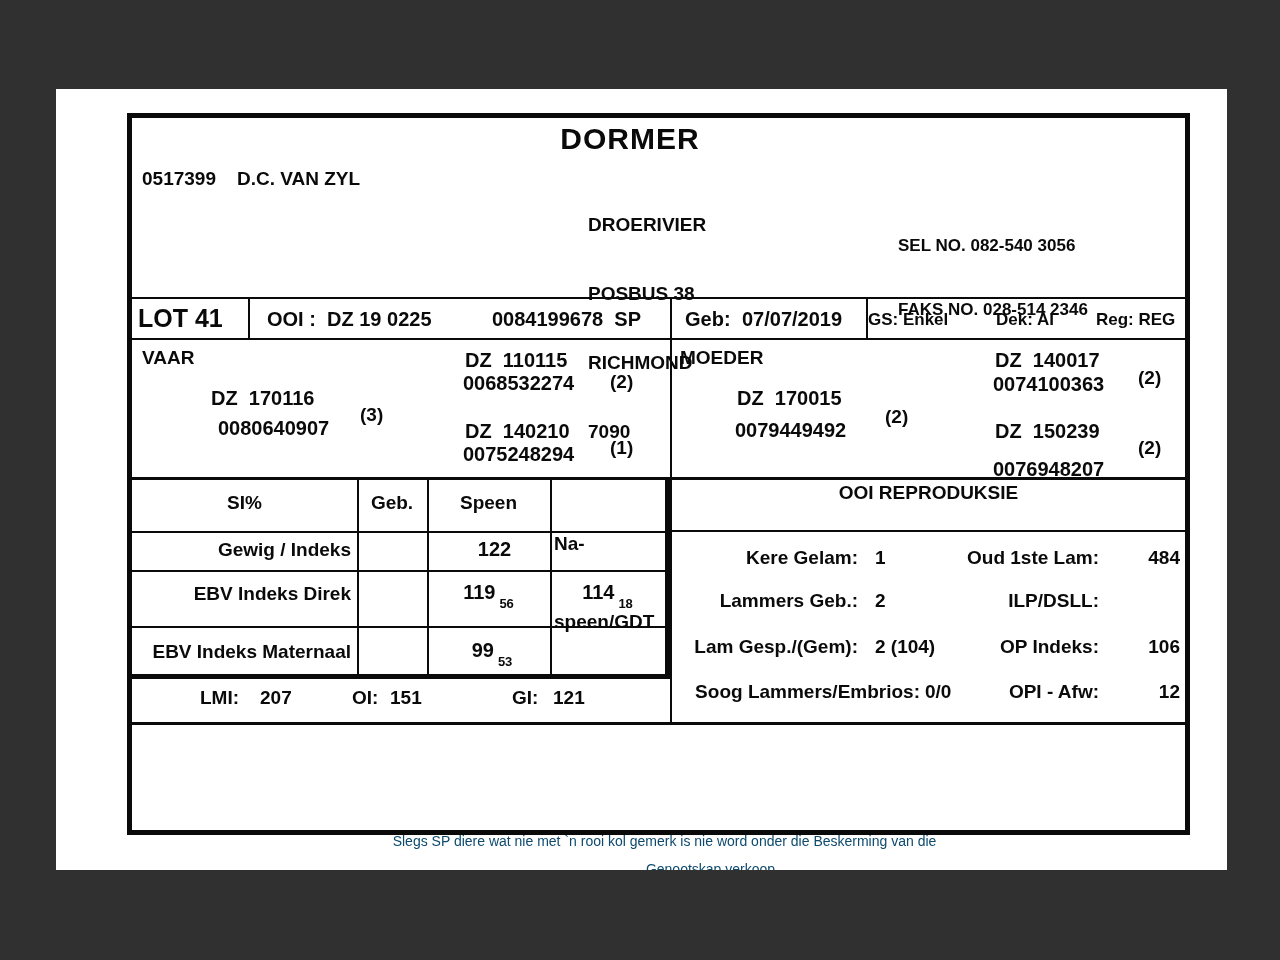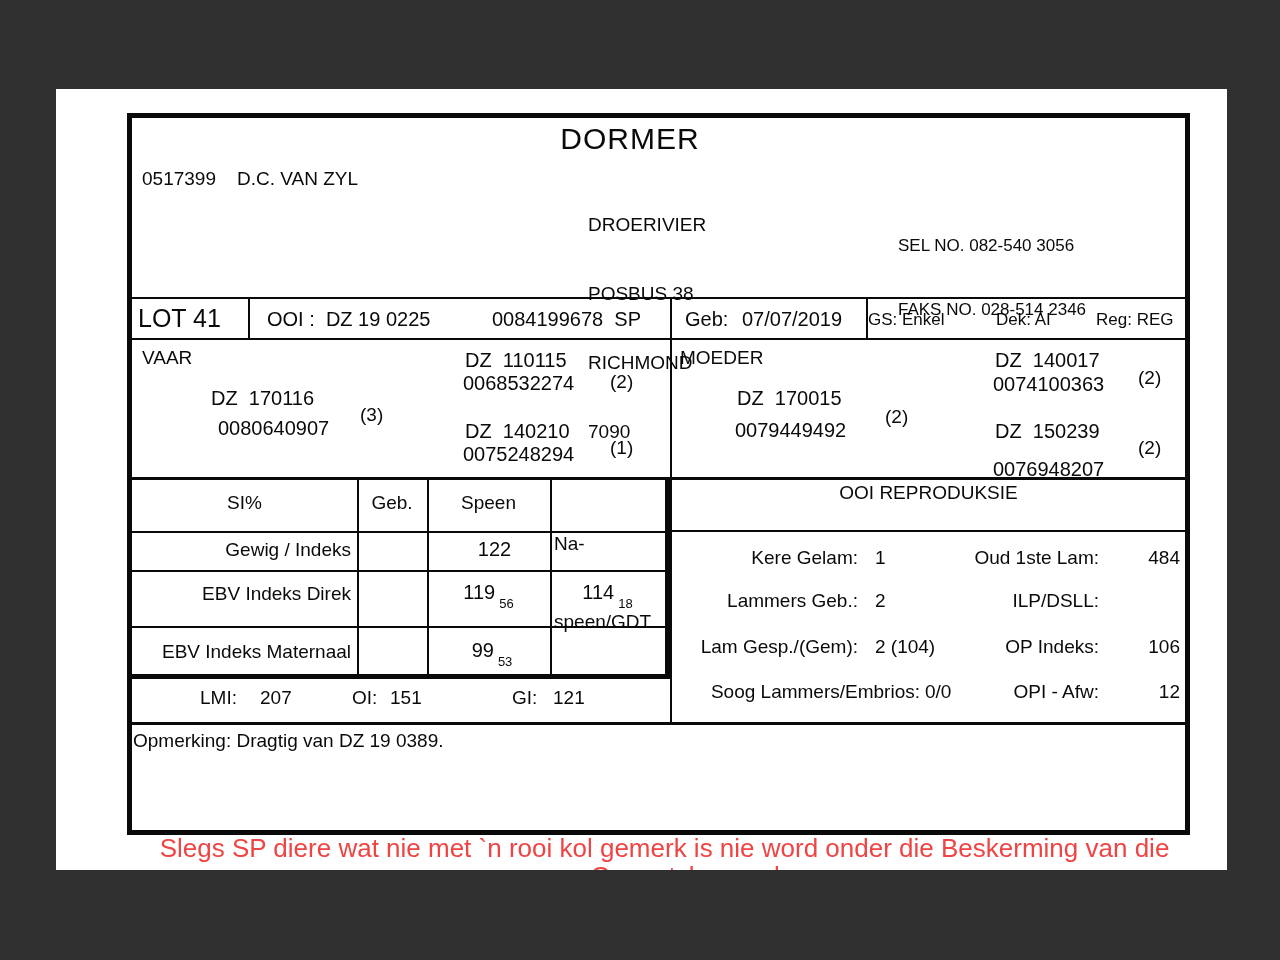--- a/index.html
+++ b/index.html
@@ -1,36 +1,36 @@
 <!DOCTYPE html>
 <html><head>
 <meta charset="utf-8">
 <style>
   html,body{margin:0;padding:0;width:1280px;height:960px;overflow:hidden;
     background:#303030;font-family:"Liberation Sans","DejaVu Sans",sans-serif;
     -webkit-font-smoothing:antialiased;color:#0a0a0a;}
   .page{position:absolute;left:56px;top:89px;width:1171px;height:781px;
     background:#ffffff;overflow:hidden;}
   .card{position:absolute;left:71px;top:24px;width:1053px;height:712px;
-    border:5px solid #0a0a0a;background:#ffffff;}
+    border:5px solid #0a0a0a;background:#ffffff;font-weight:bold;}
   .ln{position:absolute;background:#0a0a0a;}
   .t{position:absolute;white-space:pre;line-height:1.15;}
   .ctr{text-align:center;}
   .rgt{text-align:right;}
   .f30{font-size:30px;letter-spacing:1px;}
   .f25{font-size:25px;}
   .f20{font-size:20px;}
   .f19{font-size:19px;}
   .f17{font-size:17px;}
   .sub{font-size:13px;position:relative;top:9px;margin-left:4px;}
   .addr div{line-height:25.4px;}
   .contact div{line-height:25px;}
   .repro{position:absolute;left:540px;top:359px;width:513px;height:245px;}
   .repro .t{white-space:pre;}
-  .warn{position:absolute;color:#ef4444;font-size:26px;white-space:pre;}
+  .warn{position:absolute;color:#0c4a6e;font-size:14px;white-space:pre;}
 </style>
 </head>
 <body>
 
 <div class="page">
   <div class="card">
 
     <div class="ln" style="left:0;top:179px;width:1053px;height:2px"></div>
     <div class="ln" style="left:0;top:220px;width:1053px;height:2px"></div>
     <div class="ln" style="left:0;top:359px;width:1053px;height:3px"></div>
@@ -135,18 +135,17 @@
       <div class="t f19" style="left:203px;top:159px">2 (104)</div>
       <div class="t f19 rgt" style="left:280px;top:159px;width:147px">OP Indeks:</div>
       <div class="t f19 rgt" style="left:440px;top:159px;width:68px">106</div>
 
       <div class="t f19 rgt" style="left:0;top:204px;width:248px">Soog Lammers/Embrios:</div>
       <div class="t f19" style="left:253px;top:204px">0/0</div>
       <div class="t f19 rgt" style="left:280px;top:204px;width:147px">OPI - Afw:</div>
       <div class="t f19 rgt" style="left:440px;top:204px;width:68px">12</div>
     </div>
 
-    <div class="t f19" style="left:1px;top:612px">Opmerking: Dragtig van DZ 19 0389.</div>
   </div>
 
   <div class="warn ctr" style="left:46px;top:744px;width:1125px">Slegs SP diere wat nie met `n rooi kol gemerk is nie word onder die Beskerming van die</div>
   <div class="warn ctr" style="left:92px;top:772px;width:1125px">Genootskap verkoop</div>
 </div>
 
 </body></html>

